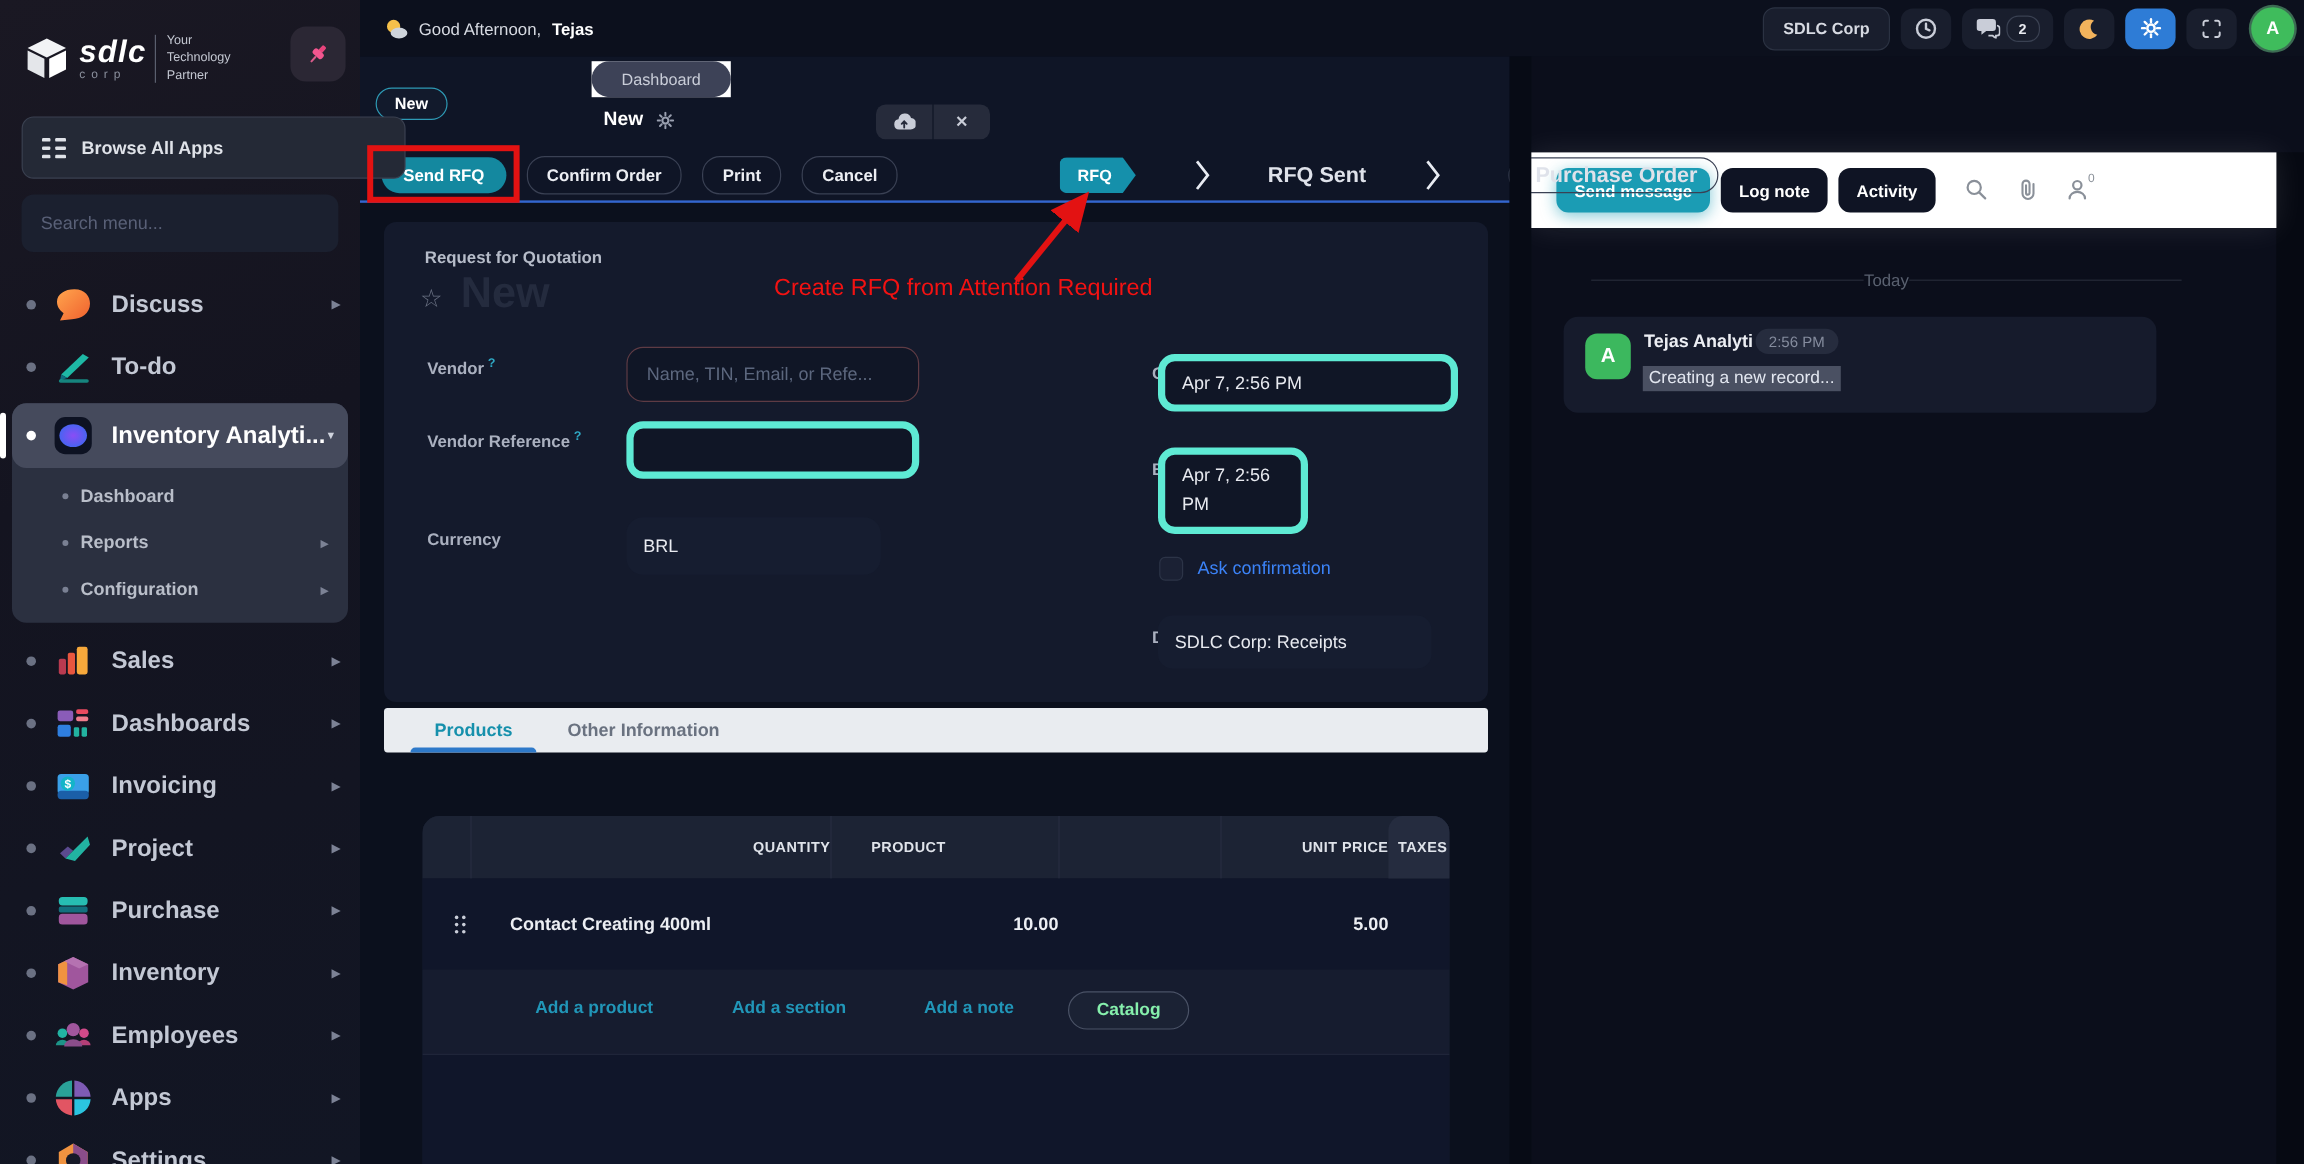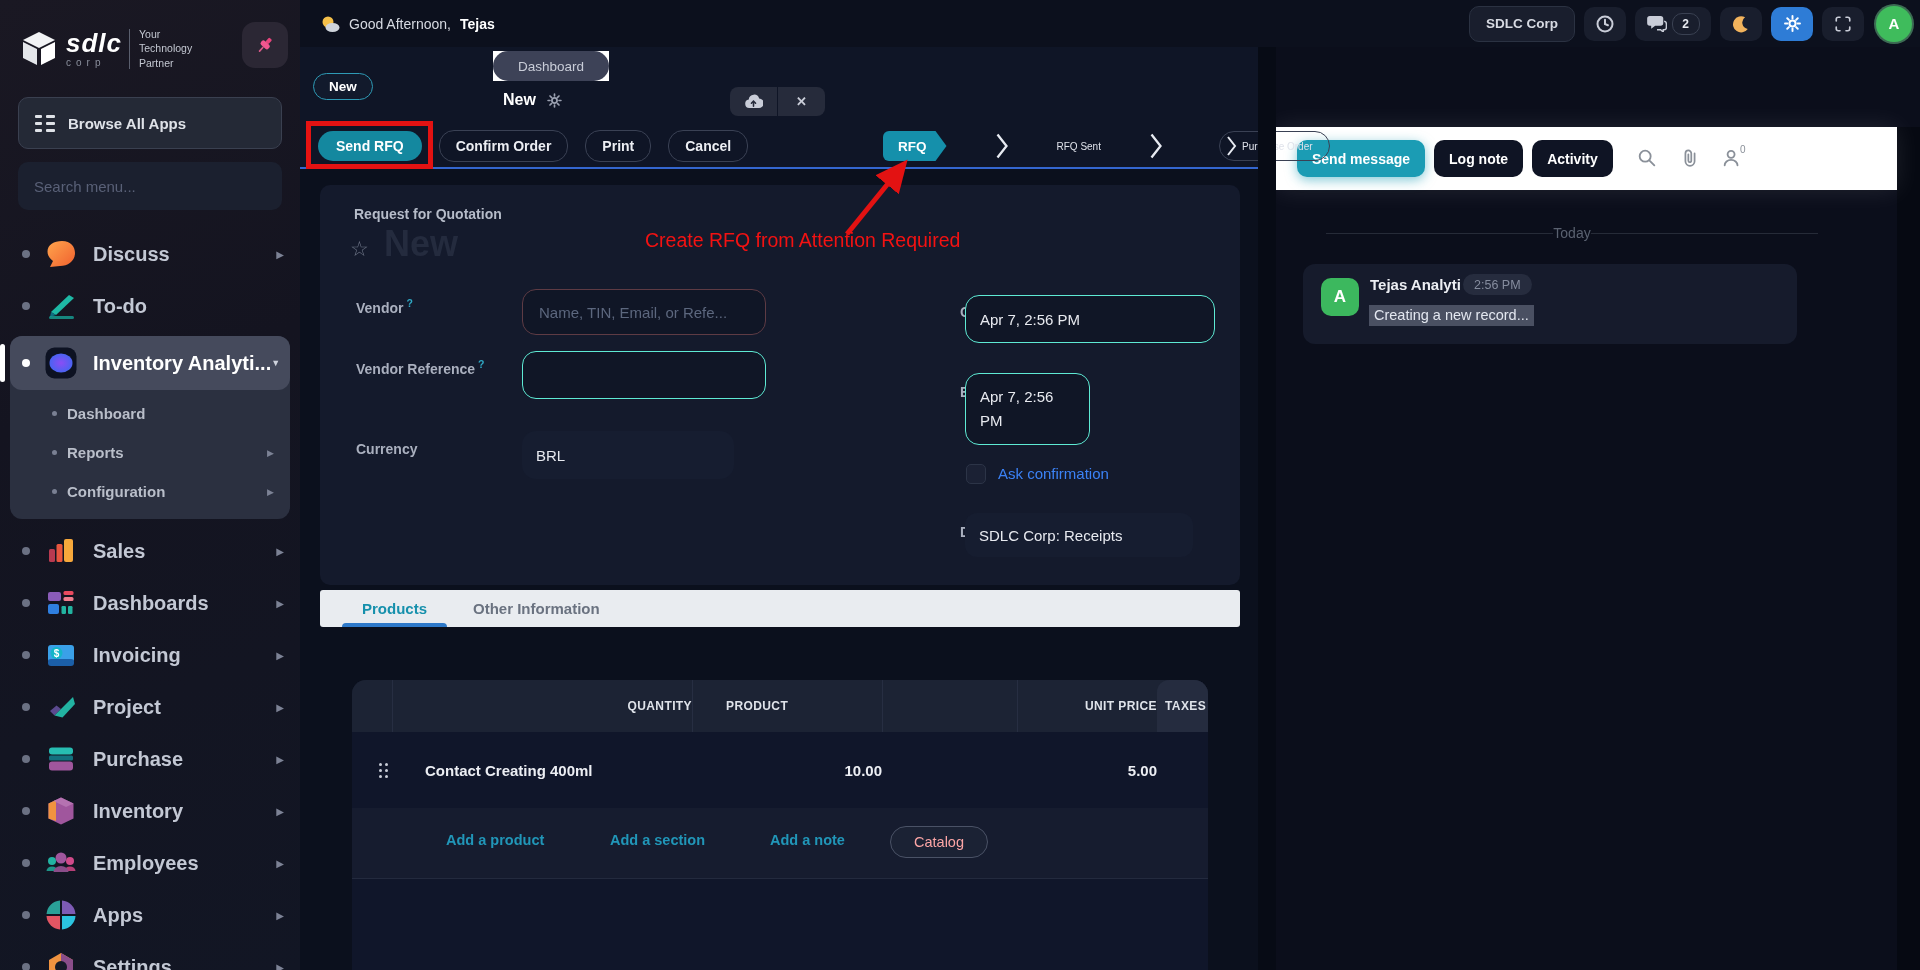--- a/index.html
+++ b/index.html
@@ -15,21 +15,21 @@
   .logo-row{position:absolute;left:18px;top:16px;right:12px;height:66px;display:flex;align-items:center;}
   .logo-cube{width:42px;height:42px;margin-right:6px;}
   .brand-block{display:flex;flex-direction:column;line-height:1;}
   .brand-main{font-size:26px;font-weight:bold;font-style:italic;color:#fff;letter-spacing:1px;}
   .brand-sub{font-size:10px;color:#8a8f9c;letter-spacing:5px;margin-top:2px;}
   .logo-vline{width:1px;height:40px;background:#5a5f6e;margin:0 9px 0 7px;}
   .tagline{display:flex;flex-direction:column;gap:1px;}
   .tagline span{font-size:10.5px;color:#c3c7d1;line-height:1.25;}
   .pin-btn{position:absolute;right:0;top:6px;width:46px;height:46px;border-radius:13px;
     background:#2b2734;display:flex;align-items:center;justify-content:center;}
-  .browse-btn{position:absolute;left:18px;top:97px;width:264px;height:52px;border-radius:10px;
+  .browse-btn{position:absolute;left:18px;top:97px;width:320px;height:52px;border-radius:10px;
     background:#242936;border:1px solid #3a4050;display:flex;align-items:center;padding:0 0 0 16px;box-sizing:border-box;}
   .browse-btn .lbl{font-size:15px;font-weight:bold;color:#dfe2e8;margin-left:13px;}
   .search-box{position:absolute;left:18px;top:162px;width:264px;height:48px;border-radius:10px;
     background:#1b202f;display:flex;align-items:center;box-sizing:border-box;padding:0 14px;}
   .search-box input{width:100%;background:transparent;border:none;outline:none;color:#cfd3dd;
     font-size:15px;font-family:"Liberation Sans",sans-serif;}
   .search-box input::placeholder{color:#596077;}
   .menu{position:absolute;left:0;top:228px;right:0;}
   .mi{height:52px;display:flex;align-items:center;padding:0 16px 0 22px;position:relative;}
   .mi .dot{width:8px;height:8px;border-radius:50%;background:#6b7183;flex:0 0 auto;}
@@ -80,36 +80,36 @@
   .sg-btn.last{border-radius:0 8px 8px 0;font-size:13px;font-weight:bold;}
   .actions{position:absolute;left:18px;top:83px;display:flex;gap:17px;align-items:center;z-index:2;}
   .btn-primary{height:30px;padding:0 18px;border-radius:15px;background:#14889f;color:#fff;
     font-size:14px;font-weight:bold;display:flex;align-items:center;}
   .btn-ghost{height:30px;padding:0 16px;border-radius:15px;border:1px solid #3a4154;color:#eceef3;
     font-size:14px;font-weight:bold;display:flex;align-items:center;background:transparent;}
   .statusbar{position:absolute;left:583px;top:84px;height:30px;display:flex;align-items:center;z-index:2;gap:45px;}
   .stage-active{height:30px;padding:0 20px 0 15px;background:#1590ab;border-radius:6px 0 0 6px;
     clip-path:polygon(0 0,calc(100% - 11px) 0,100% 50%,calc(100% - 11px) 100%,0 100%);
     display:flex;align-items:center;font-size:13.5px;font-weight:bold;color:#fff;}
-  .stage-label{font-size:10px;font-weight:normal;color:#dfe2ea;white-space:nowrap;}
+  .stage-label{font-size:18px;font-weight:bold;color:#dfe2ea;white-space:nowrap;}
   .chev{margin:0 3px;}
   .stage-pill{height:28px;border:1px solid #3a4154;border-radius:15px;display:flex;align-items:center;
     padding:0 16px 0 6px;gap:5px;margin-left:8px;}
   
   .red-rect{position:absolute;left:6px;top:74px;width:127px;height:48px;border:5px solid #e31212;z-index:6;box-sizing:border-box;}
   .red-note{position:absolute;left:345px;top:182px;font-size:19.5px;color:#f31212;z-index:6;white-space:nowrap;}
   .red-arrow{position:absolute;left:0;top:0;z-index:6;pointer-events:none;}
   
   .form-card{position:absolute;left:20px;top:138px;width:920px;height:400px;background:#141a2c;border-radius:10px;}
   .doc-label{position:absolute;left:34px;top:21px;font-size:14px;font-weight:bold;color:#b6bcc9;}
   .star{position:absolute;left:30px;top:52px;font-size:21px;color:#6a7183;}
   .rec-name{position:absolute;left:64px;top:38px;font-size:36px;font-weight:bold;color:#242b3e;}
   .flabel{position:absolute;font-size:14px;font-weight:bold;color:#aab0bf;}
   .flabel sup{color:#2fa8c4;font-size:10.5px;margin-left:3px;}
-  .fbox{position:absolute;border-radius:14px;background:#101626;border:1px solid #5eead4;box-sizing:border-box;
+  .fbox{position:absolute;border-radius:14px;background:#101626;border:6px solid #5eead4;box-sizing:border-box;
     display:flex;align-items:center;padding:0 14px;font-size:15px;color:#e8eaf0;}
   .fbox input{width:100%;background:transparent;border:none;outline:none;color:#e8eaf0;font-size:15px;
     font-family:"Liberation Sans",sans-serif;}
   .fbox input::placeholder{color:#5c677e;}
   .vendor-box{border:1.5px solid #5e3b44;}
   .filled{background:#161d30;border:none;}
   .cb{position:absolute;width:20px;height:20px;border-radius:5px;background:#1b2134;border:1px solid #2c3447;box-sizing:border-box;}
   .cb-label{position:absolute;font-size:15px;color:#3b82f6;}
   
   .tab-strip{position:absolute;left:20px;top:543px;width:920px;height:37px;background:#e9ecf0;border-radius:3px;
@@ -130,21 +130,21 @@
   .cell.c-prod{padding-left:33px;}
   .cell.c-qty,.cell.c-price{text-align:right;}
   .drag{width:9px;height:15px;margin-left:27px;position:relative;}
   .drag i{position:absolute;width:3px;height:3px;border-radius:50%;background:#c9cdd8;}
   .drag i:nth-child(1){left:0;top:0}.drag i:nth-child(2){left:6px;top:0}
   .drag i:nth-child(3){left:0;top:6px}.drag i:nth-child(4){left:6px;top:6px}
   .drag i:nth-child(5){left:0;top:12px}.drag i:nth-child(6){left:6px;top:12px}
   .t-foot{height:70px;background:#161c2f;position:relative;}
   .lnk{position:absolute;top:24px;font-size:14.5px;font-weight:bold;color:#2196b8;}
   .catalog-btn{position:absolute;left:538px;top:18px;height:30px;padding:0 23px;border-radius:16px;
-    border:1px solid #4a5266;background:#1b2234;color:#fca5a5;font-size:14.5px;font-weight:normal;
+    border:1px solid #4a5266;background:#1b2234;color:#86efac;font-size:14.5px;font-weight:bold;
     display:flex;align-items:center;}
   .t-empty{position:absolute;left:0;right:0;top:198px;bottom:0;background:#10162a;border-top:1px solid #232a3e;}
   .gap-strip{position:absolute;left:1258px;top:47px;width:18px;height:923px;background:#070b15;z-index:2;}
   
   .chatter{position:absolute;left:1276px;top:47px;width:644px;height:923px;background:#0b0e1b;}
   .scroll-strip{position:absolute;right:0;top:80px;width:23px;bottom:0;background:#060912;}
   .chat-head{position:absolute;left:0;top:80px;width:621px;height:63px;background:#ffffff;
     box-shadow:0 0 26px rgba(255,255,255,.10);display:flex;align-items:center;padding-left:21px;gap:9px;box-sizing:border-box;}
   .cbtn{height:37px;border-radius:10px;display:flex;align-items:center;padding:0 15px;
     font-size:14px;font-weight:bold;color:#fff;}

